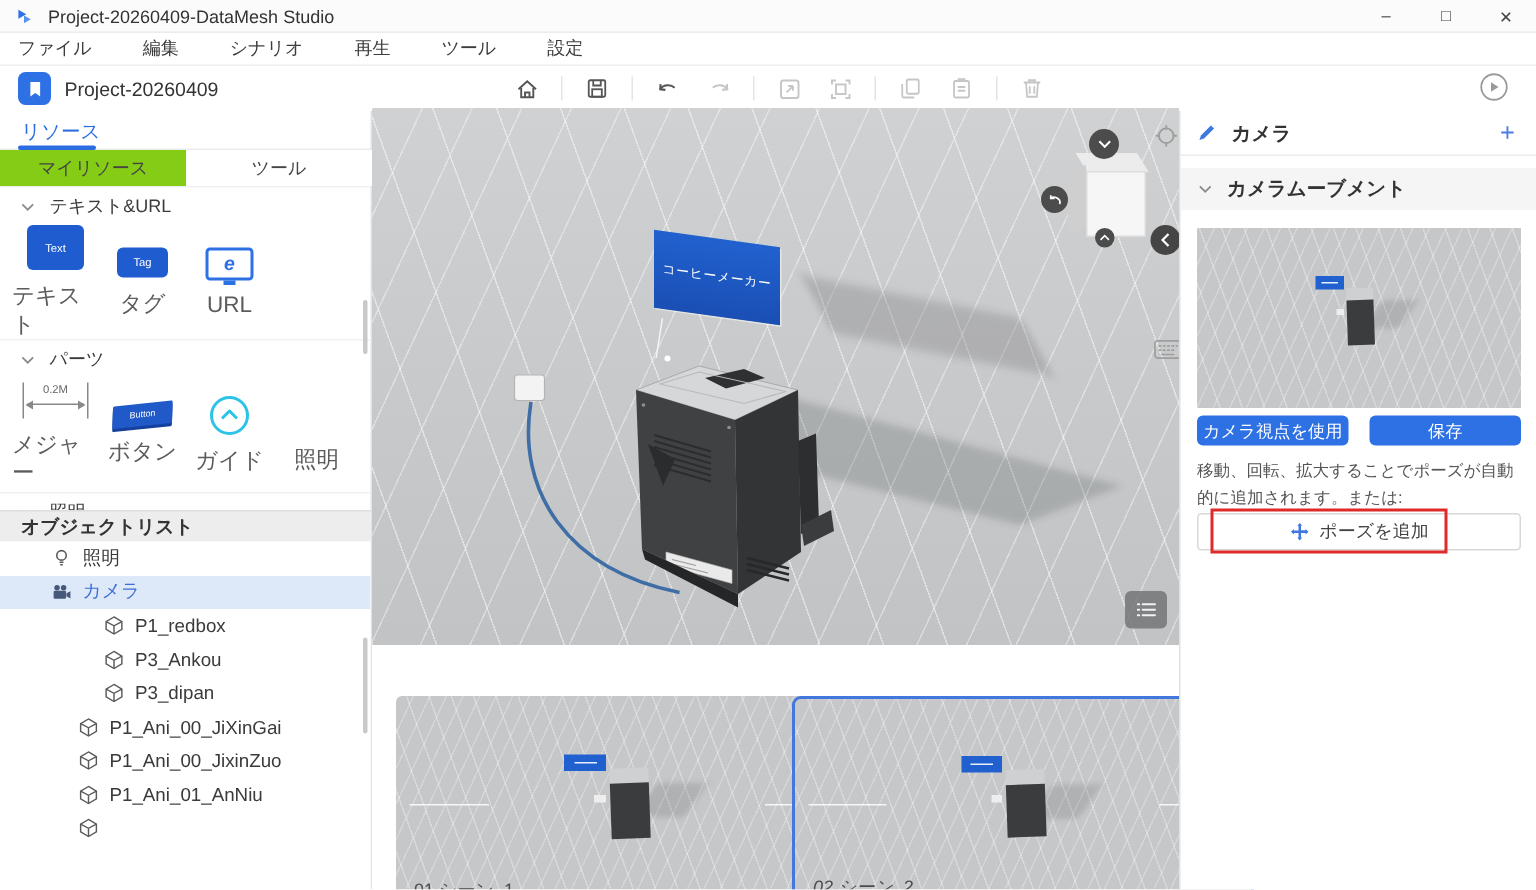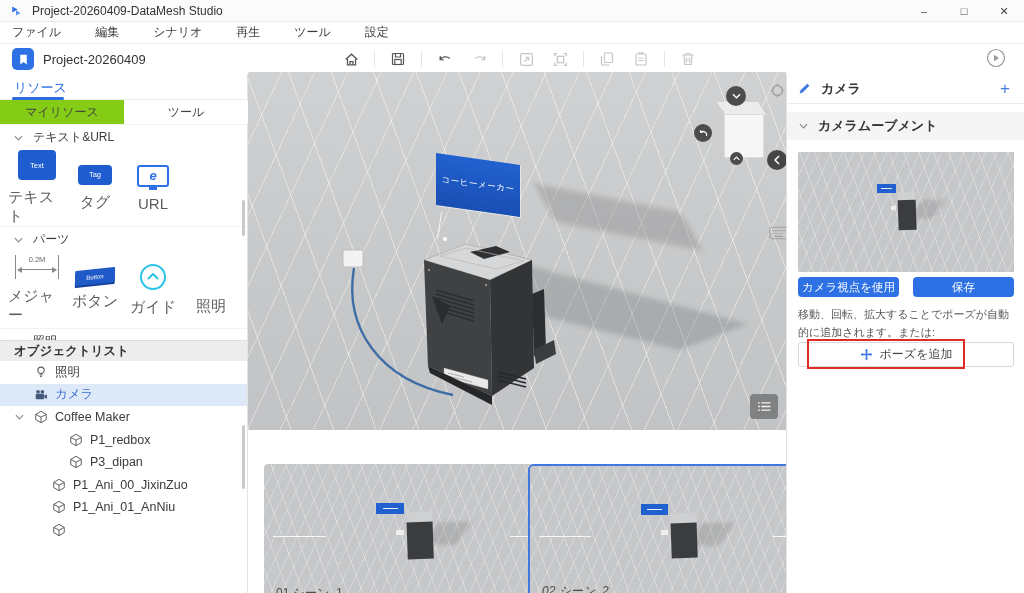--- a/index.html
+++ b/index.html
@@ -353,51 +353,55 @@
         <span class="ticon">
             <svg viewBox="0 0 16 16" width="14" height="14" fill="currentColor">
               <circle cx="4.6" cy="4.3" r="2.1"></circle>
               <circle cx="9.6" cy="4.3" r="2.1"></circle>
               <rect x="2" y="6.6" width="9.5" height="6.2" rx="1"></rect>
               <path d="M11.8 8.6l3-1.6v5.5l-3-1.6z"></path>
             </svg>
           </span>
         <span class="tlabel">カメラ</span>
       </div>
-      <div class="trow lv0">
-        <span class="tchev">
-            <svg viewBox="0 0 10 6" width="9" height="6" fill="none" stroke="currentColor" stroke-width="1.3">
-              <path d="M1 1l4 4 4-4"></path>
-            </svg>
-          </span>
-        <span class="ticon">
-            <svg viewBox="0 0 16 16" width="14" height="14" fill="none" stroke="currentColor" stroke-width="1.1">
-              <path d="M8 1.5 14 5v6L8 14.5 2 11V5Z"></path>
-              <path d="M2 5l6 3.2L14 5M8 8.2V14.5"></path>
-            </svg>
-          </span>
-        <span class="tlabel">Coffee Maker</span>
-      </div>
       <div class="trow lv2">
         <span class="ticon">
             <svg viewBox="0 0 16 16" width="14" height="14" fill="none" stroke="currentColor" stroke-width="1.1">
               <path d="M8 1.5 14 5v6L8 14.5 2 11V5Z"></path>
               <path d="M2 5l6 3.2L14 5M8 8.2V14.5"></path>
             </svg>
           </span>
         <span class="tlabel">P1_redbox</span>
       </div>
       <div class="trow lv2">
         <span class="ticon">
             <svg viewBox="0 0 16 16" width="14" height="14" fill="none" stroke="currentColor" stroke-width="1.1">
               <path d="M8 1.5 14 5v6L8 14.5 2 11V5Z"></path>
               <path d="M2 5l6 3.2L14 5M8 8.2V14.5"></path>
             </svg>
           </span>
+        <span class="tlabel">P3_Ankou</span>
+      </div>
+      <div class="trow lv2">
+        <span class="ticon">
+            <svg viewBox="0 0 16 16" width="14" height="14" fill="none" stroke="currentColor" stroke-width="1.1">
+              <path d="M8 1.5 14 5v6L8 14.5 2 11V5Z"></path>
+              <path d="M2 5l6 3.2L14 5M8 8.2V14.5"></path>
+            </svg>
+          </span>
         <span class="tlabel">P3_dipan</span>
+      </div>
+      <div class="trow lv1">
+        <span class="ticon">
+            <svg viewBox="0 0 16 16" width="14" height="14" fill="none" stroke="currentColor" stroke-width="1.1">
+              <path d="M8 1.5 14 5v6L8 14.5 2 11V5Z"></path>
+              <path d="M2 5l6 3.2L14 5M8 8.2V14.5"></path>
+            </svg>
+          </span>
+        <span class="tlabel">P1_Ani_00_JiXinGai</span>
       </div>
       <div class="trow lv1">
         <span class="ticon">
             <svg viewBox="0 0 16 16" width="14" height="14" fill="none" stroke="currentColor" stroke-width="1.1">
               <path d="M8 1.5 14 5v6L8 14.5 2 11V5Z"></path>
               <path d="M2 5l6 3.2L14 5M8 8.2V14.5"></path>
             </svg>
           </span>
         <span class="tlabel">P1_Ani_00_JixinZuo</span>
       </div>

